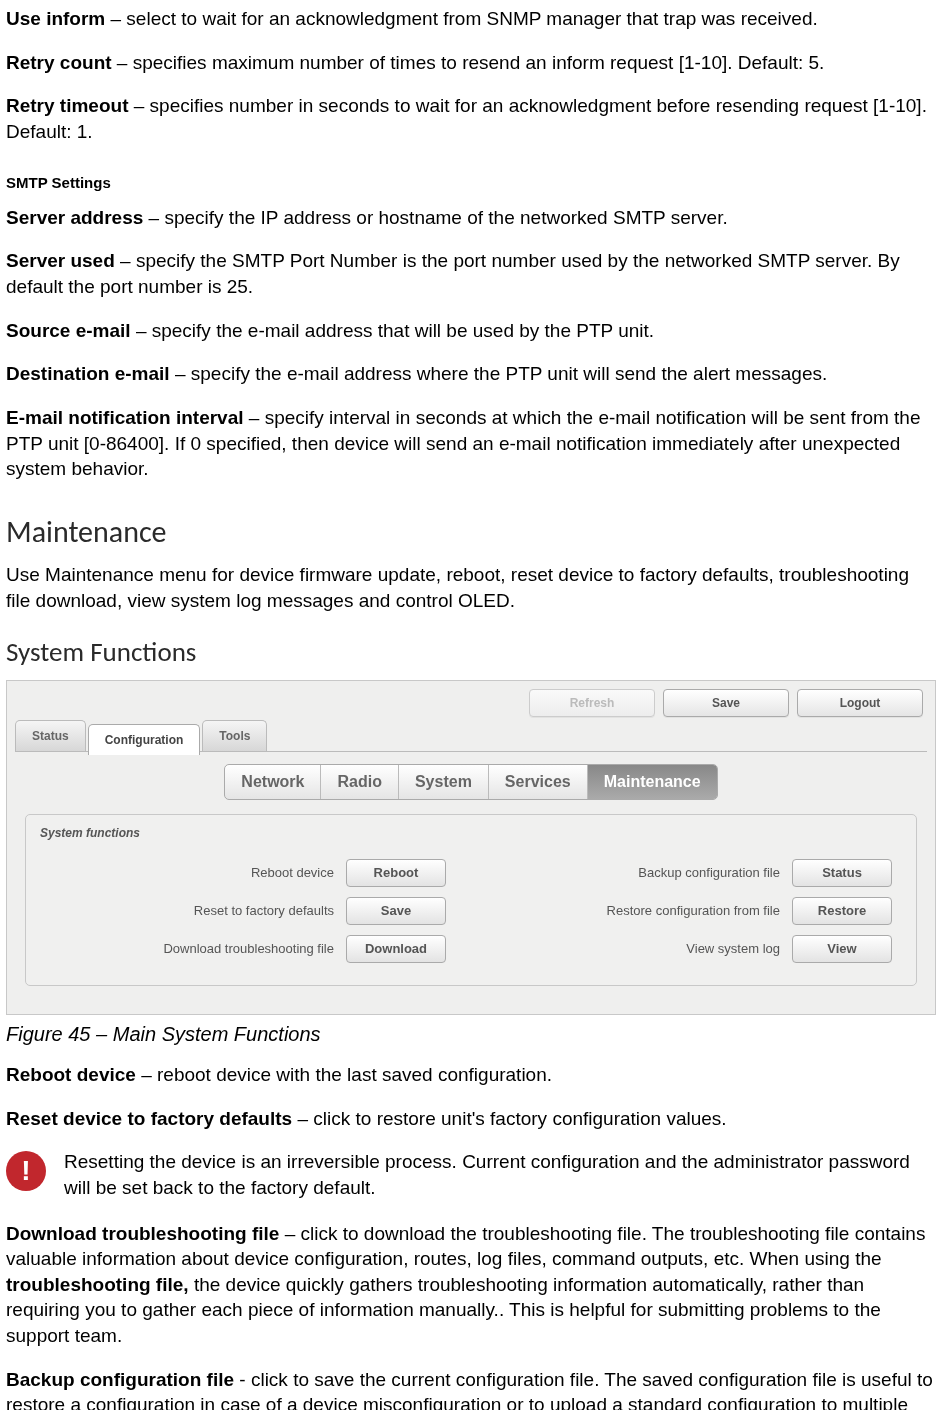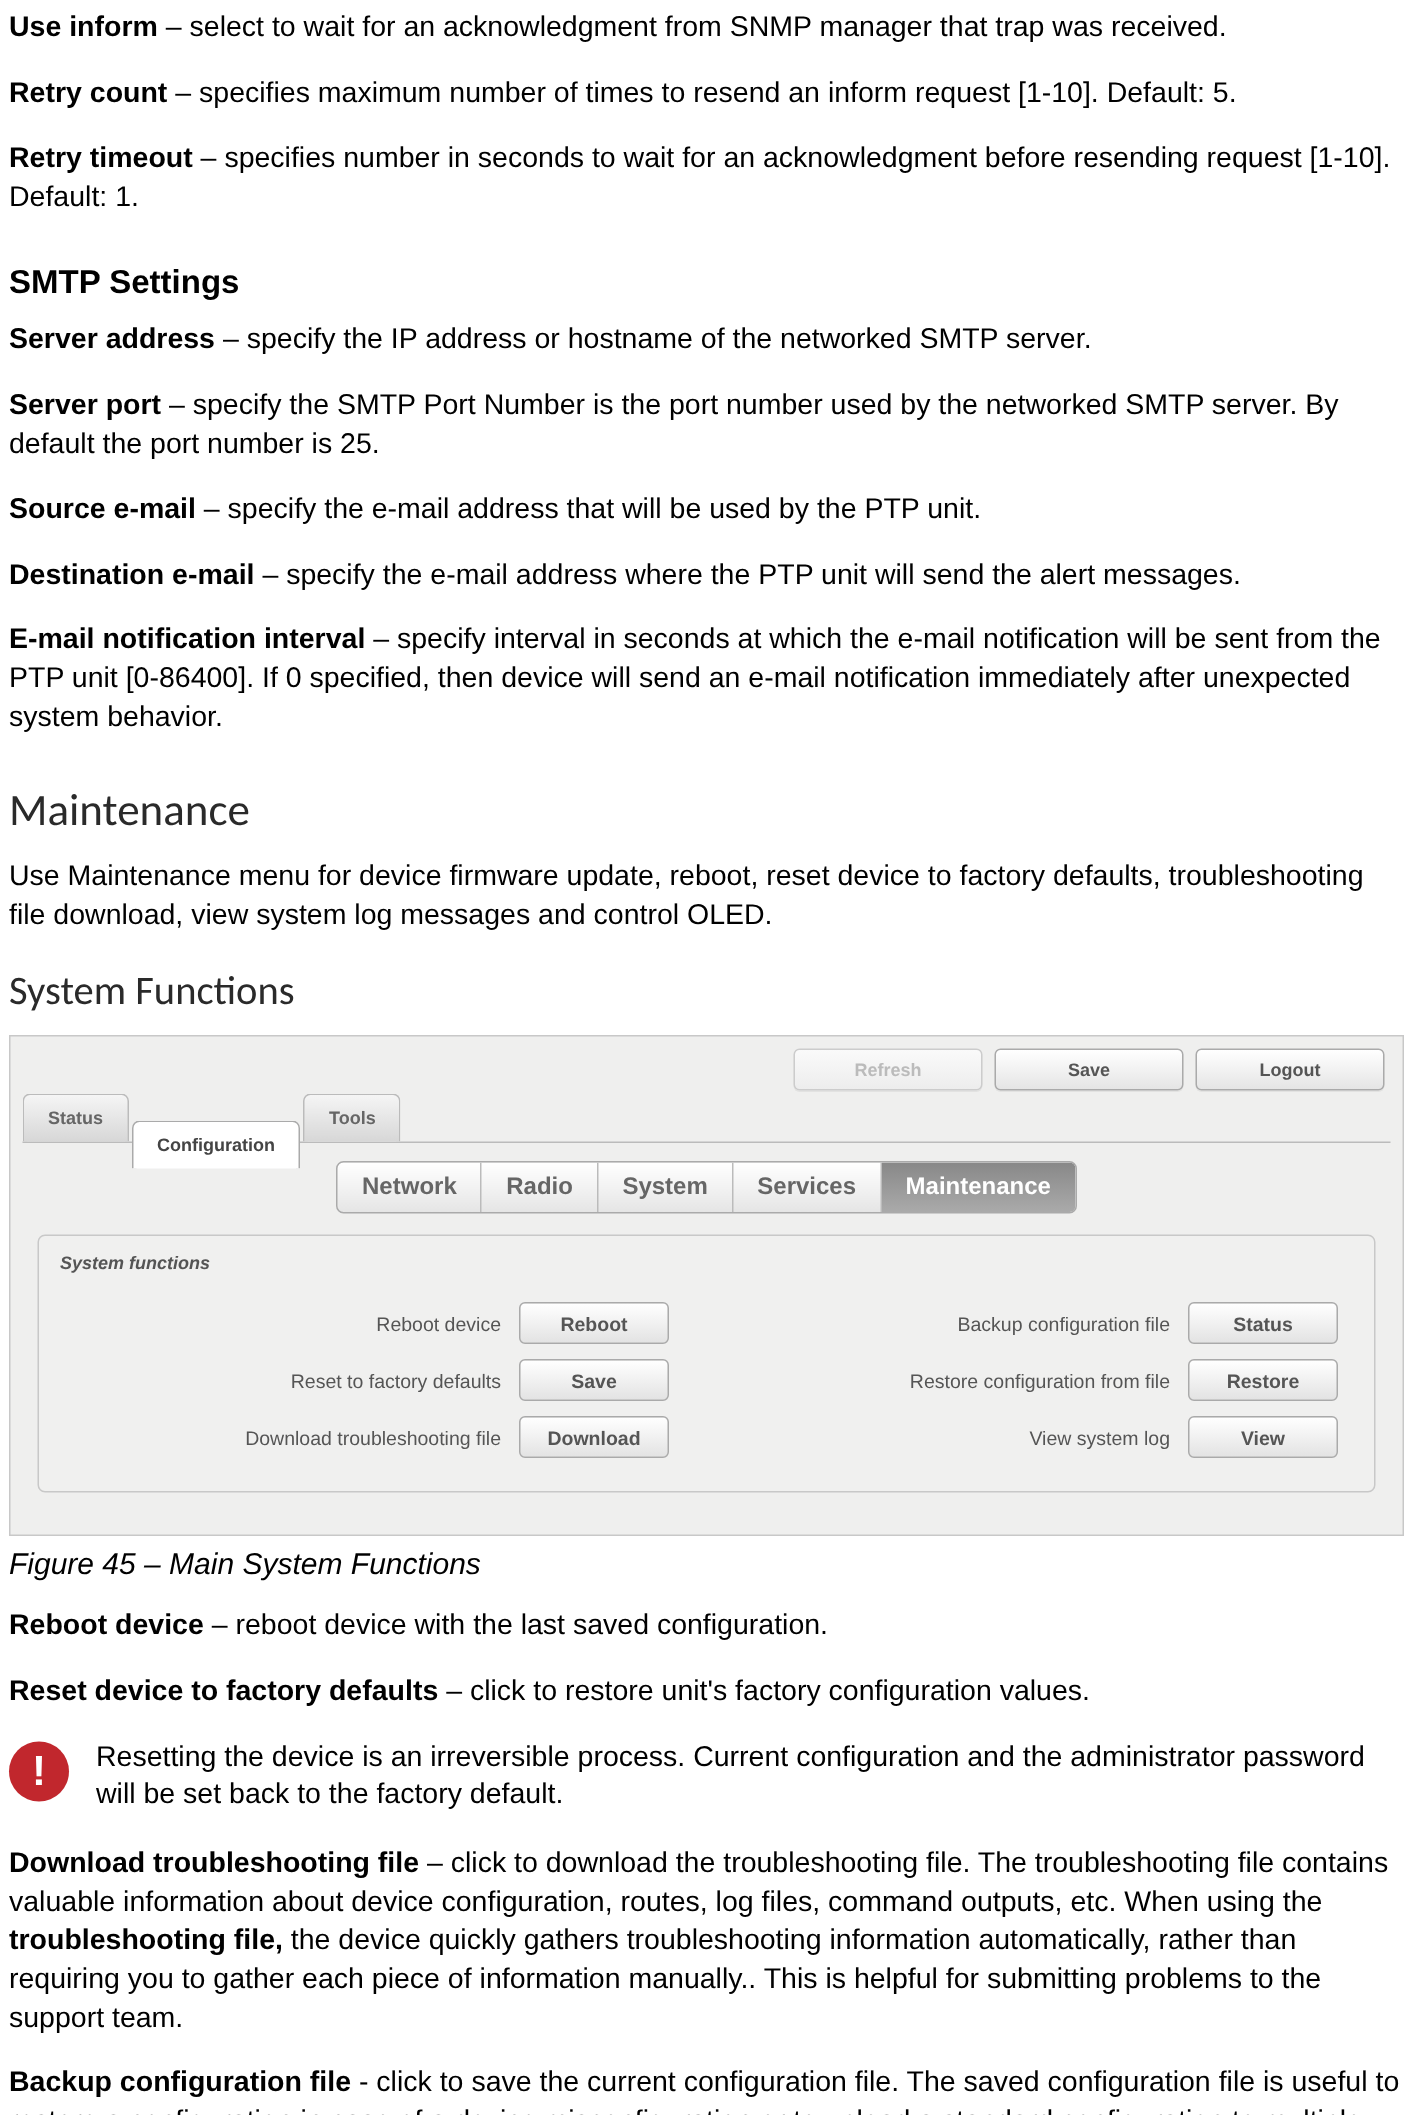--- a/index.html
+++ b/index.html
@@ -23,21 +23,21 @@
   }
   h2.subsection {
     font-family: Calibri, "Segoe UI", Arial, sans-serif;
     font-size: 27px;
     font-weight: 400;
     color: #2a2a2a;
     margin: 20px 0 10px 0;
   }
   .heading-bold {
     font-weight: bold;
-    font-size: 22px;
+    font-size: 15px;
     margin: 28px 0 12px 0;
   }
   
   .ui-frame {
     border: 1px solid #c8c8c8;
     background: #efefee;
     width: 930px;
     box-sizing: border-box;
     padding: 0 0 28px 0;
     margin-top: 6px;
@@ -83,21 +83,21 @@
     background: linear-gradient(#f5f5f5, #d7d7d7);
     border: 1px solid #bbb;
     border-bottom: none;
     border-radius: 5px 5px 0 0;
     margin-right: 2px;
   }
   .tab1.active {
     background: #fff;
     color: #444;
     position: relative;
-    top: 18px;
+    top: 4px;
     border-color: #aaa;
   }
   .tabs-divider {
     border-top: 1px solid #bbb;
     margin: 0 8px;
   }
   .tabs-row2 {
     display: flex;
     justify-content: center;
     padding: 12px 0 14px 0;
@@ -184,21 +184,21 @@
 <p><span class="term">Use inform</span><span> – select to wait for an acknowledgment from SNMP manager that trap was received.</span></p>
 
 <p><span class="term">Retry count</span><span> – specifies maximum number of times to resend an inform request [1-10]. Default: 5.</span></p>
 
 <p><span class="term">Retry timeout</span><span> – specifies number in seconds to wait for an acknowledgment before resending request [1-10]. Default: 1.</span></p>
 
 <div class="heading-bold">SMTP Settings</div>
 
 <p><span class="term">Server address</span><span> – specify the IP address or hostname of the networked SMTP server.</span></p>
 
-<p><span class="term">Server port</span><span> – specify the SMTP Port Number is the port number used by the networked SMTP server. By default the port number is 25.</span></p>
+<p><span class="term">Server used</span><span> – specify the SMTP Port Number is the port number used by the networked SMTP server. By default the port number is 25.</span></p>
 
 <p><span class="term">Source e-mail</span><span> – specify the e-mail address that will be used by the PTP unit.</span></p>
 
 <p><span class="term">Destination e-mail</span><span> – specify the e-mail address where the PTP unit will send the alert messages.</span></p>
 
 <p><span class="term">E-mail notification interval</span><span> – specify interval in seconds at which the e-mail notification will be sent from the PTP unit [0-86400]. If 0 specified, then device will send an e-mail notification immediately after unexpected system behavior.</span></p>
 
 <h2 class="section">Maintenance</h2>
 <p>Use Maintenance menu for device firmware update, reboot, reset device to factory defaults, troubleshooting file download, view system log messages and control OLED.</p>
 

